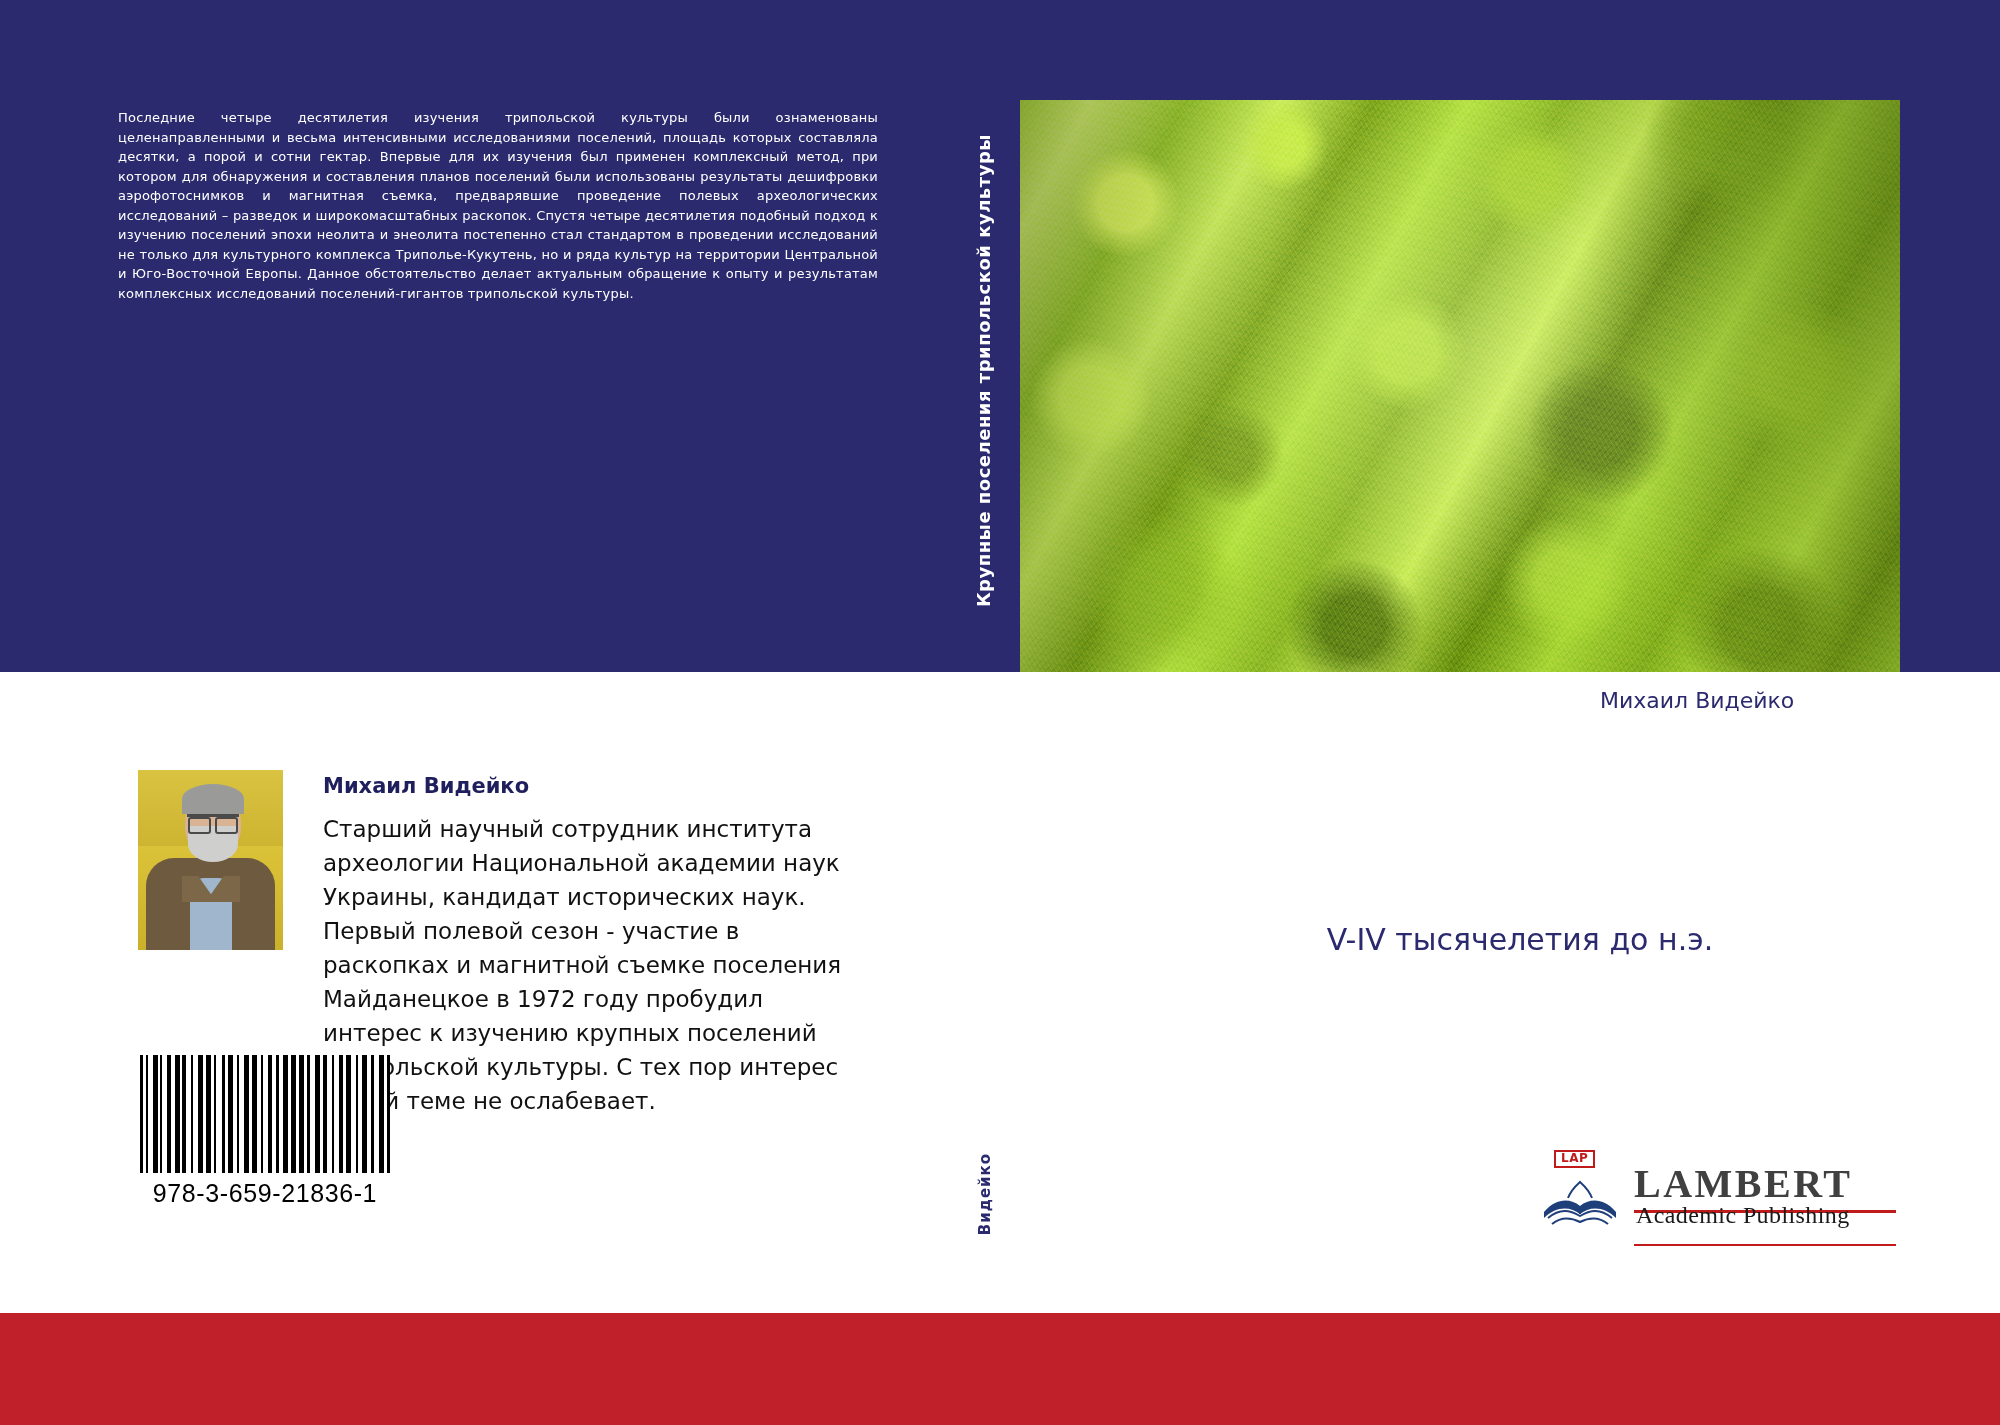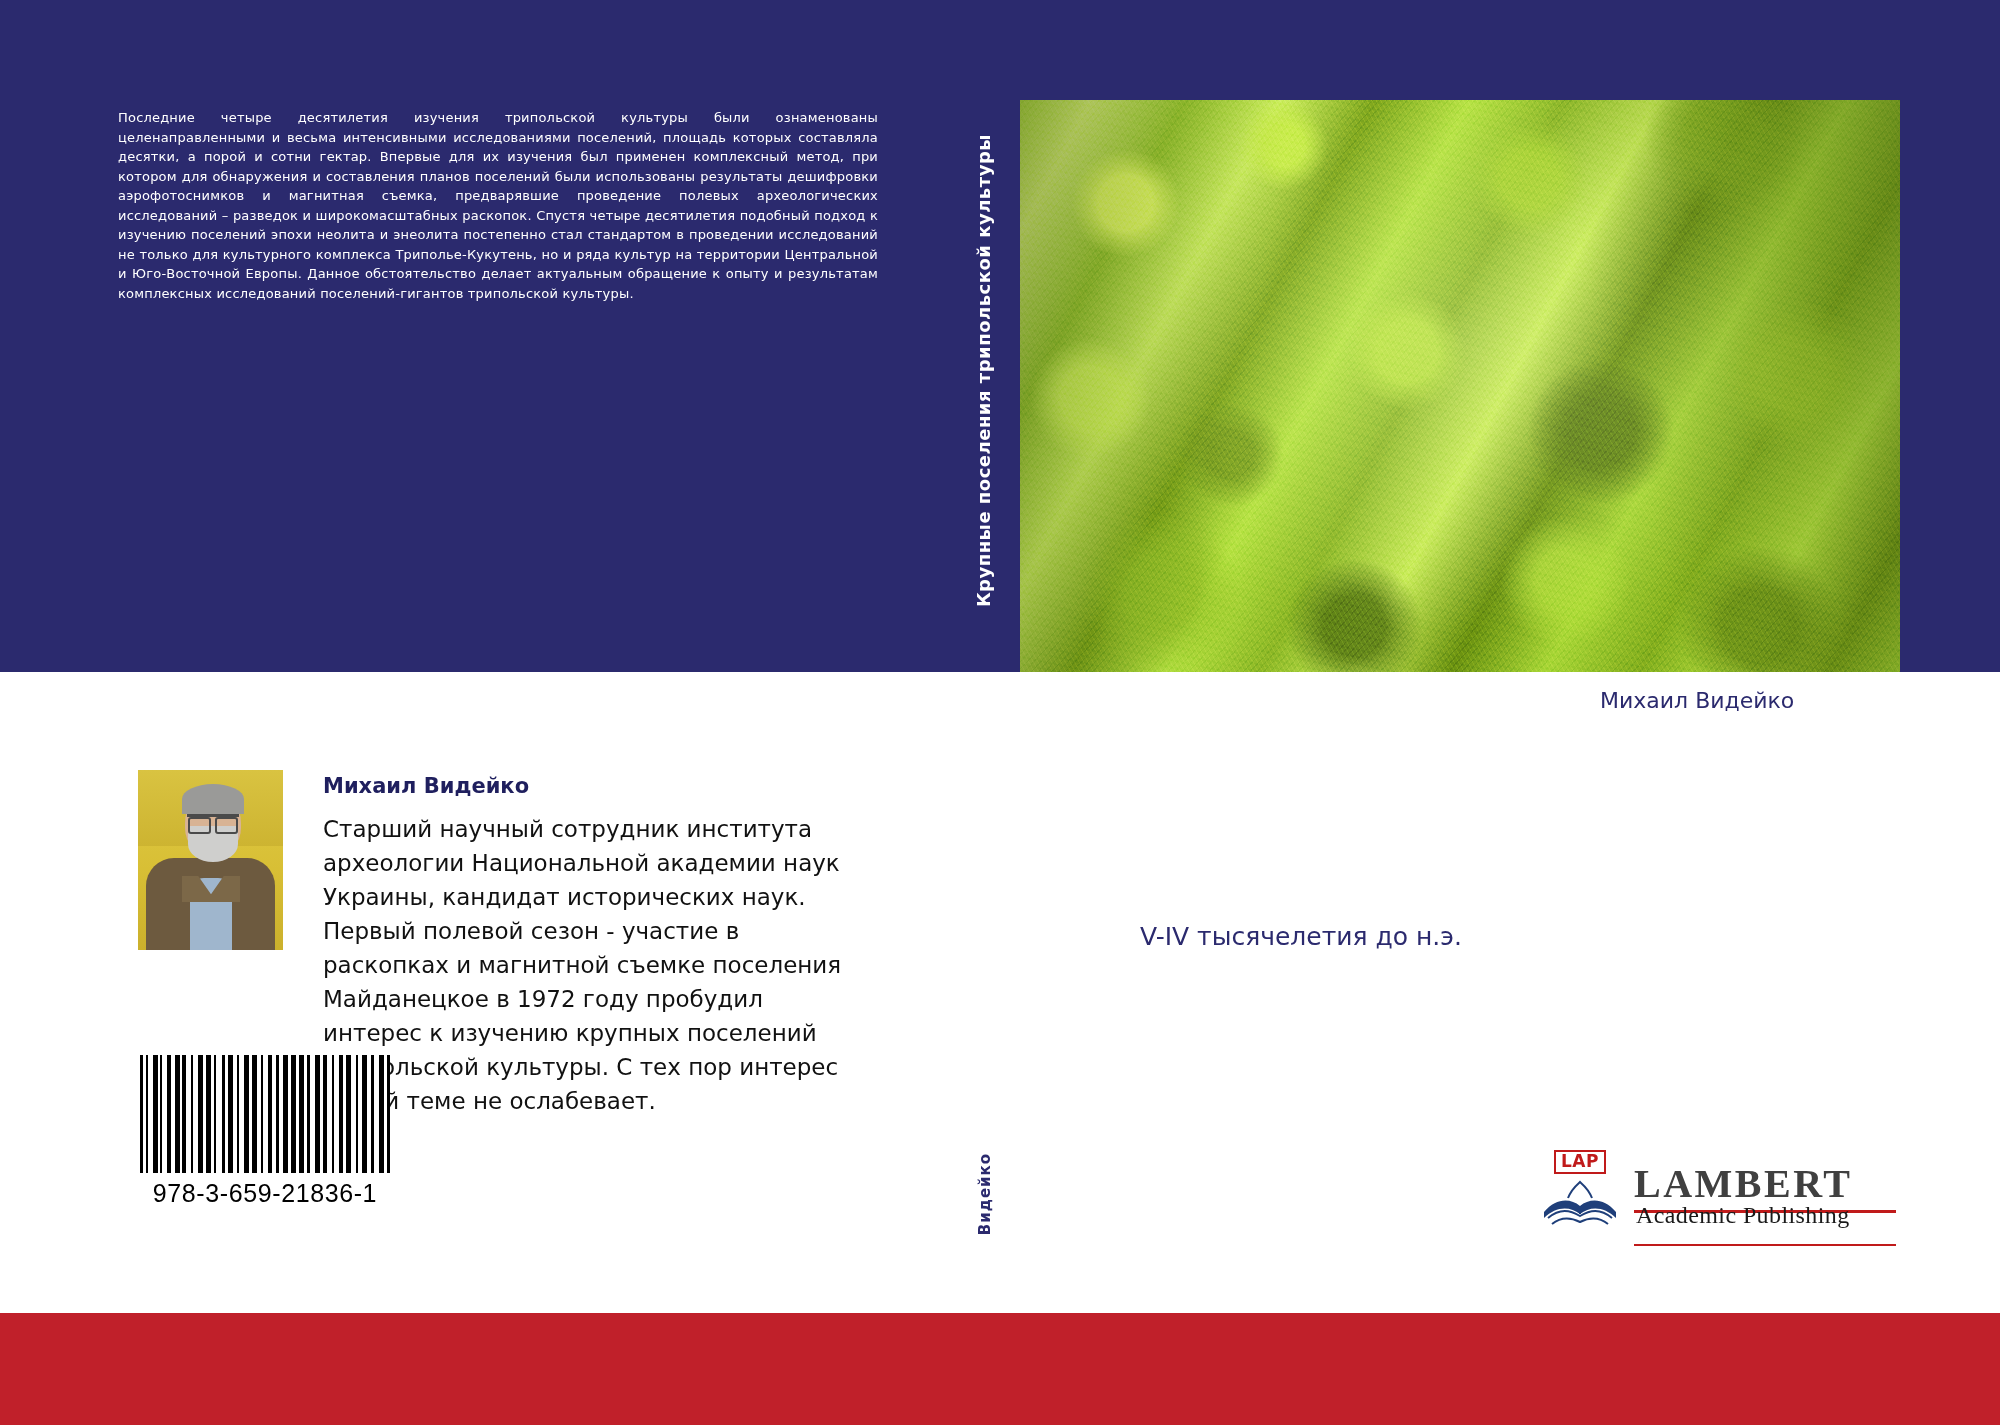--- a/index.html
+++ b/index.html
@@ -165,22 +165,22 @@
     font-weight: bold;
     line-height: 1.24;
     text-align: right;
   }
   #front-subtitle {
     position: absolute;
     left: 1140px;
     top: 922px;
     width: 760px;
     color: #2b2a6e;
-    font-size: 25px;
-    text-align: left;
+    font-size: 30px;
+    text-align: center;
   }
 
   
   #logo {
     position: absolute;
     left: 1538px;
     top: 1152px;
     width: 362px;
     height: 92px;
   }
@@ -191,21 +191,21 @@
     width: 86px;
     height: 64px;
   }
   #logo .lapbox {
     position: absolute;
     left: 16px;
     top: -2px;
     background: #ffffff;
     border: 2px solid #c01a1a;
     color: #c01a1a;
-    font-size: 17px;
+    font-size: 12px;
     font-weight: bold;
     padding: 0 5px;
     letter-spacing: 0.5px;
     line-height: 1.15;
   }
   #logo .lambert {
     position: absolute;
     left: 96px;
     top: 8px;
     font-family: "Liberation Serif", serif;

